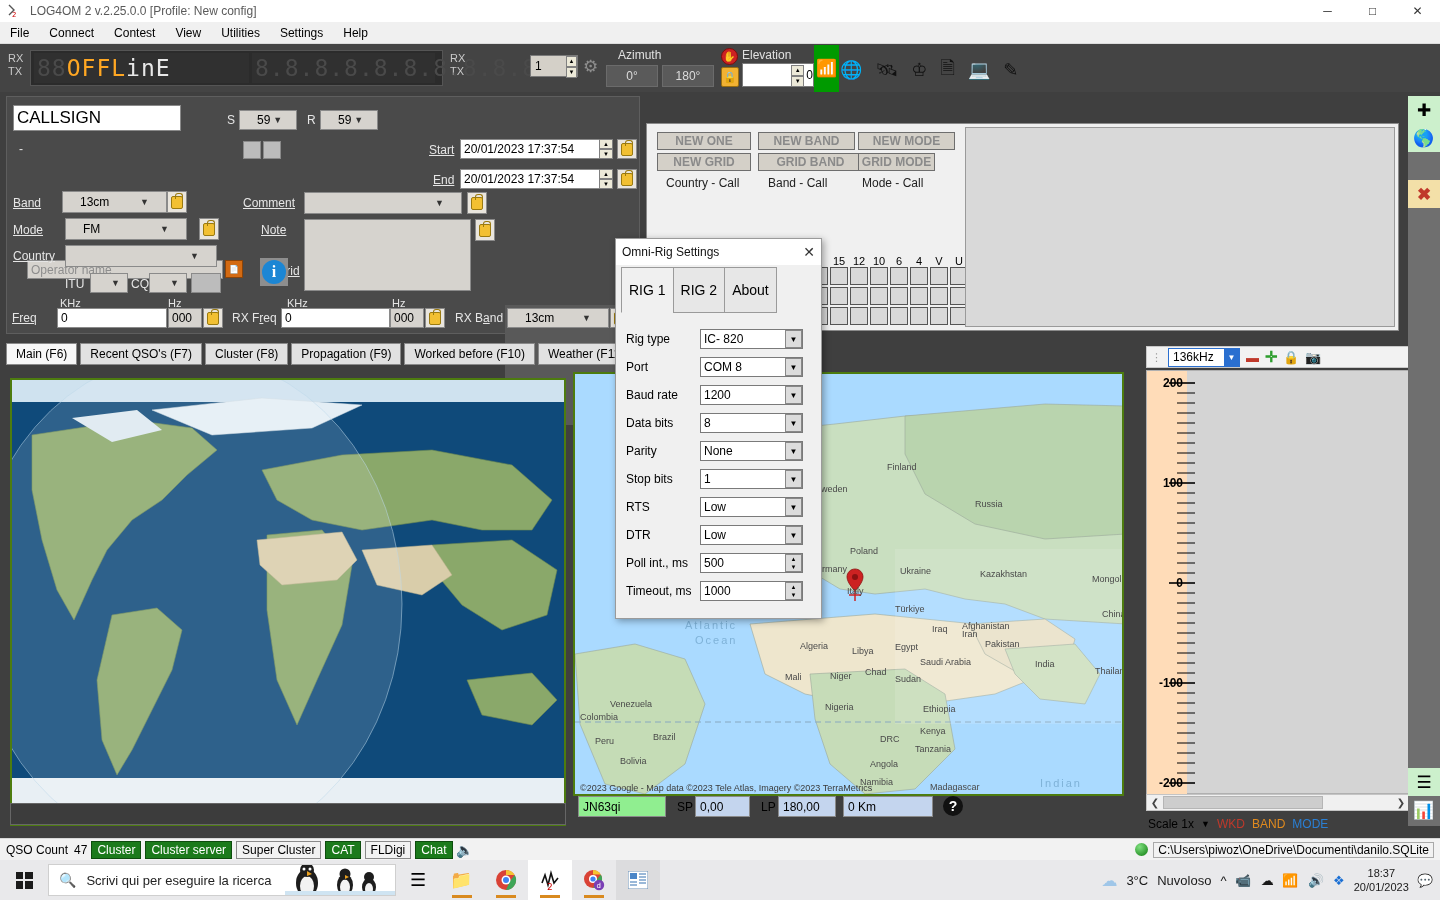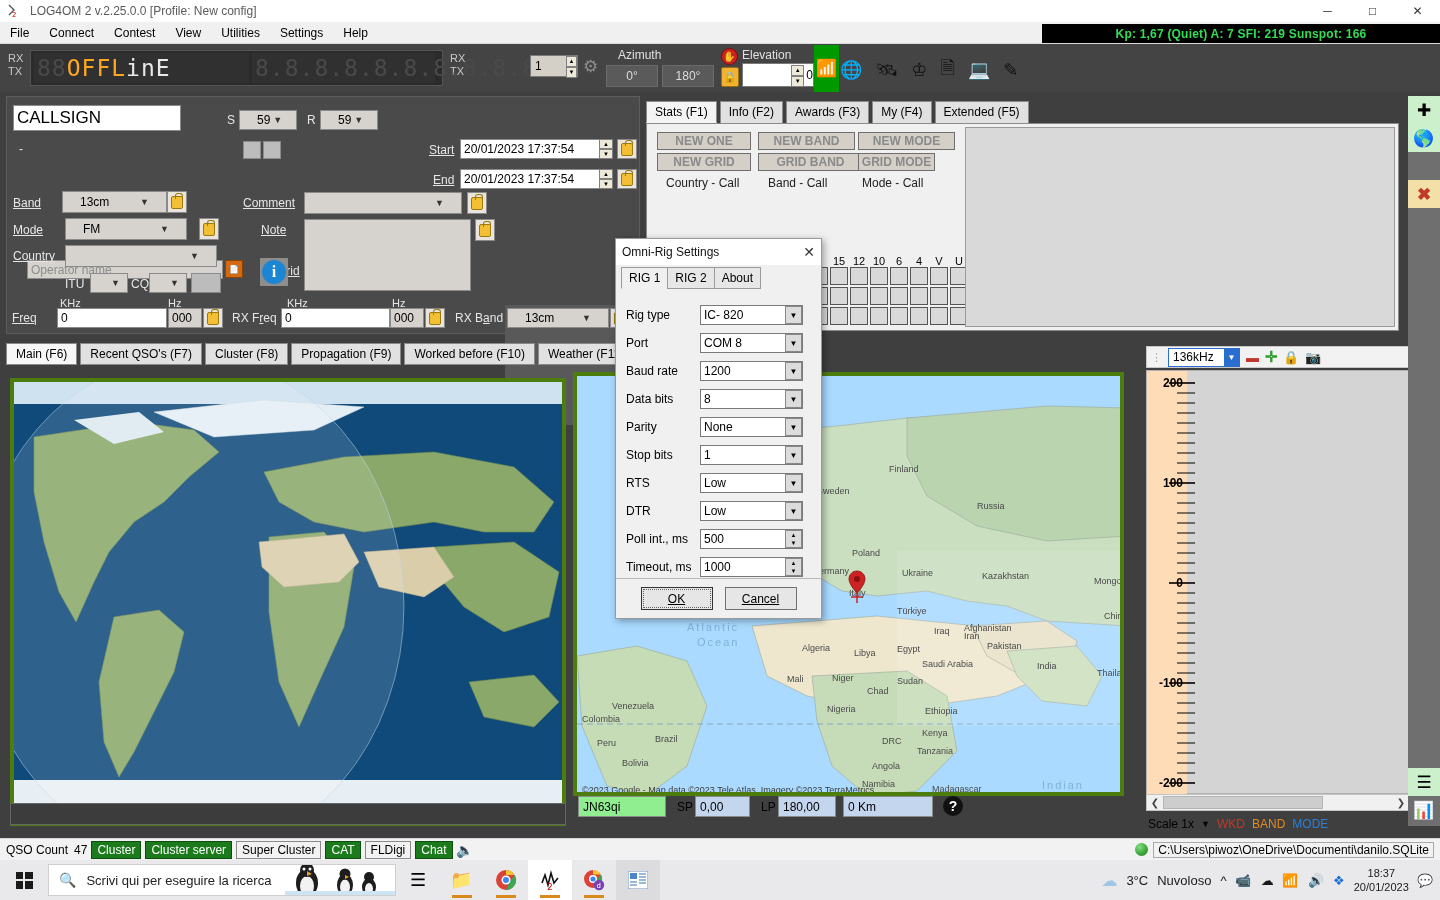--- a/index.html
+++ b/index.html
@@ -217,21 +217,21 @@
   
   .maintabs { position: absolute; left: 6px; top: 343px; display: flex; gap: 3px; }
   .mtab {
     background: #e1e1e1; border: 1px solid #8a8a8a; padding: 3px 9px;
     font-size: 12px; color: #000;
   }
   .mtab.active { background: #f7f7f7; }
 
   
   .mapbox {
-    position: absolute; border: 4px solid #4d7c0f; overflow: hidden;
+    position: absolute; border: 2px solid #4d7c0f; overflow: hidden;
   }
   #greyline { left: 10px; top: 378px; width: 556px; height: 448px; background: #0a3f6e; }
   #gmap { left: 573px; top: 372px; width: 551px; height: 424px; background: #aadaff; }
   .darkstrip {
     position: absolute; left: 10px; top: 803px; width: 556px; height: 22px;
     background: #3c3c3c; border: 1px solid #666;
   }
 
   
   .locbar { position: absolute; left: 573px; top: 796px; width: 560px; height: 22px; }
@@ -352,21 +352,21 @@
     position: absolute; left: 615px; top: 238px; width: 207px; height: 381px;
     background: #f0f0f0; border: 1px solid #9a9a9a; box-shadow: 2px 2px 7px rgba(0,0,0,.35);
   }
   .dlg-title {
     height: 26px; background: #fff; display: flex; align-items: center;
     padding: 0 6px; font-size: 12px; color: #111;
   }
   .dlg-title .x { margin-left: auto; font-size: 14px; color: #333; }
   .dlg-tabs { display: flex; padding-left: 5px; margin-top: 2px; }
   .dtab {
-    border: 1px solid #9a9a9a; background: #e7e7e7; padding: 3px 7px; font-size: 12px;
+    border: 1px solid #9a9a9a; background: #e7e7e7; padding: 14px 7px; font-size: 14px;
     margin-right: -1px;
   }
   .dtab.active { background: #f0f0f0; border-bottom-color: #f0f0f0; }
   .dlg-body { padding: 12px 10px 0 10px; }
   .drow { display: flex; align-items: center; height: 28px; }
   .drow .dl { width: 74px; font-size: 12px; color: #000; }
   .dcombo {
     width: 103px; height: 20px; background: #fff; border: 1px solid #7a7a7a;
     display: flex; align-items: center; font-size: 12px; padding-left: 3px;
   }
@@ -414,21 +414,20 @@
   <div class="menubar">
     <span class="mi">File</span>
     <span class="mi">Connect</span>
     <span class="mi">Contest</span>
     <span class="mi">View</span>
     <span class="mi">Utilities</span>
     <span class="mi">Settings</span>
     <span class="mi">Help</span>
   </div>
 
-  <div class="spacewx">Kp: 1,67 (Quiet)  A: 7  SFI: 219 Sunspot: 166</div>
 
   <div class="toolstrip"></div>
 
   <div class="rxtx l">
     <div>RX</div>
     <div>TX</div>
   </div>
   <div class="rxtx r">
     <div>RX</div>
     <div>TX</div>
@@ -621,27 +620,20 @@
 
   <div class="lab" style="left:455px;top:311px">RX B<u>a</u>nd</div>
   <div class="combo" style="left:507px;top:308px;width:102px;height:20px">
     <span class="cv">13cm</span>
     <span class="arw">▼</span>
   </div>
   <div class="lockbtn" style="left:610px;top:308px;width:20px;height:20px">
       <span class="lk"></span>
     </div>
 
-  <div class="statstabs">
-    <div class="stab active">Stats (F1)</div>
-    <div class="stab">Info (F2)</div>
-    <div class="stab">Awards (F3)</div>
-    <div class="stab">My (F4)</div>
-    <div class="stab">Extended (F5)</div>
-  </div>
   <div class="statsbody"></div>
 
   <div class="newbtn" style="left:657px;top:132px;width:94px;height:18px">NEW ONE</div>
   <div class="newbtn" style="left:758px;top:132px;width:97px;height:18px">NEW BAND</div>
   <div class="newbtn" style="left:858px;top:132px;width:97px;height:18px">NEW MODE</div>
   <div class="newbtn" style="left:657px;top:153px;width:94px;height:18px">NEW GRID</div>
   <div class="newbtn" style="left:758px;top:153px;width:105px;height:18px">GRID BAND</div>
   <div class="newbtn" style="left:858px;top:153px;width:77px;height:18px">GRID MODE</div>
 
   <div class="newcap" style="left:666px;top:176px">Country - Call</div>
@@ -773,21 +765,21 @@
         <div class="mlabel" style="left: 410px; top: 265px;">Pakistan</div>
         <div class="mlabel" style="left: 225px; top: 267px;">Algeria</div>
         <div class="mlabel" style="left: 277px; top: 272px;">Libya</div>
         <div class="mlabel" style="left: 320px; top: 268px;">Egypt</div>
         <div class="mlabel" style="left: 345px; top: 283px;">Saudi Arabia</div>
         <div class="mlabel" style="left: 460px; top: 285px;">India</div>
         <div class="mlabel" style="left: 520px; top: 292px;">Thailand</div>
         <div class="mlabel" style="left: 210px; top: 298px;">Mali</div>
         <div class="mlabel" style="left: 255px; top: 297px;">Niger</div>
         <div class="mlabel" style="left: 320px; top: 300px;">Sudan</div>
-        <div class="mlabel" style="left: 290px; top: 310px;">Chad</div>
+        <div class="mlabel" style="left: 290px; top: 293px;">Chad</div>
         <div class="mlabel" style="left: 250px; top: 328px;">Nigeria</div>
         <div class="mlabel" style="left: 348px; top: 330px;">Ethiopia</div>
         <div class="mlabel" style="left: 35px; top: 325px;">Venezuela</div>
         <div class="mlabel" style="left: 5px; top: 338px;">Colombia</div>
         <div class="mlabel" style="left: 345px; top: 352px;">Kenya</div>
         <div class="mlabel" style="left: 305px; top: 360px;">DRC</div>
         <div class="mlabel" style="left: 340px; top: 370px;">Tanzania</div>
         <div class="mlabel" style="left: 20px; top: 362px;">Peru</div>
         <div class="mlabel" style="left: 78px; top: 358px;">Brazil</div>
         <div class="mlabel" style="left: 295px; top: 385px;">Angola</div>
@@ -1090,23 +1082,15 @@
           <div class="dl">Timeout, ms</div>
           <div class="dcombo">
             <span>1000</span>
             <span class="s">
               <i style="font-style:normal">▲</i>
               <i style="font-style:normal">▼</i>
             </span>
           </div>
         </div>
       </div>
-    <div class="dlg-foot">
-      <div class="dbtn def">
-          <u>OK</u>
-        </div>
-      <div class="dbtn">
-          <u>Cancel</u>
-        </div>
-    </div>
   </div>
 
 </div>
 
 </body></html>

